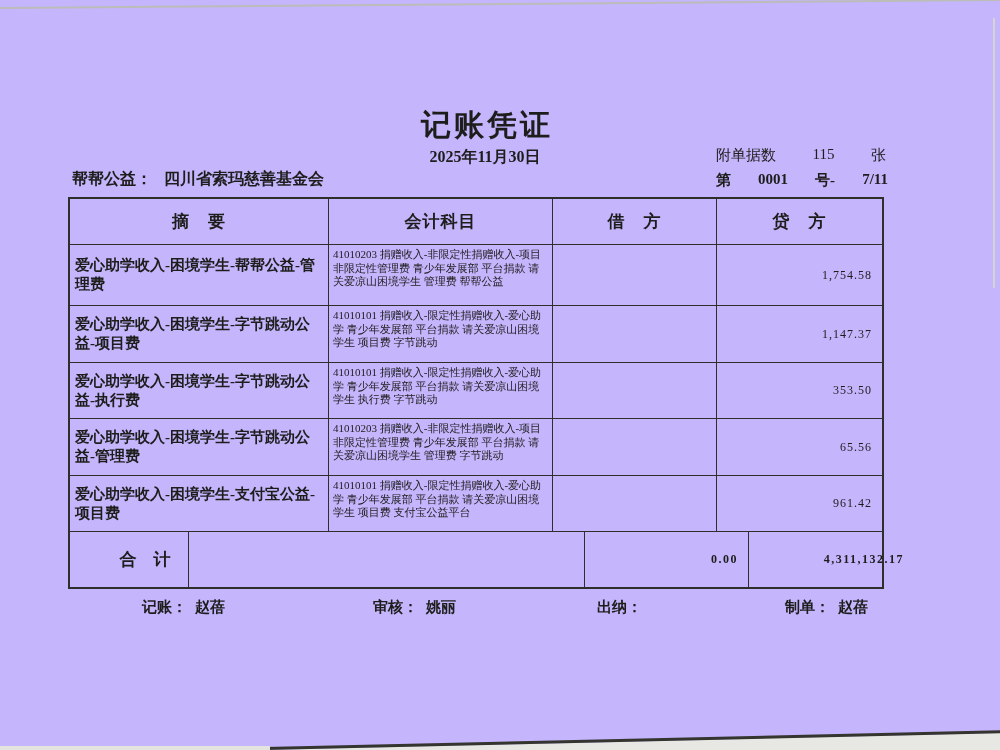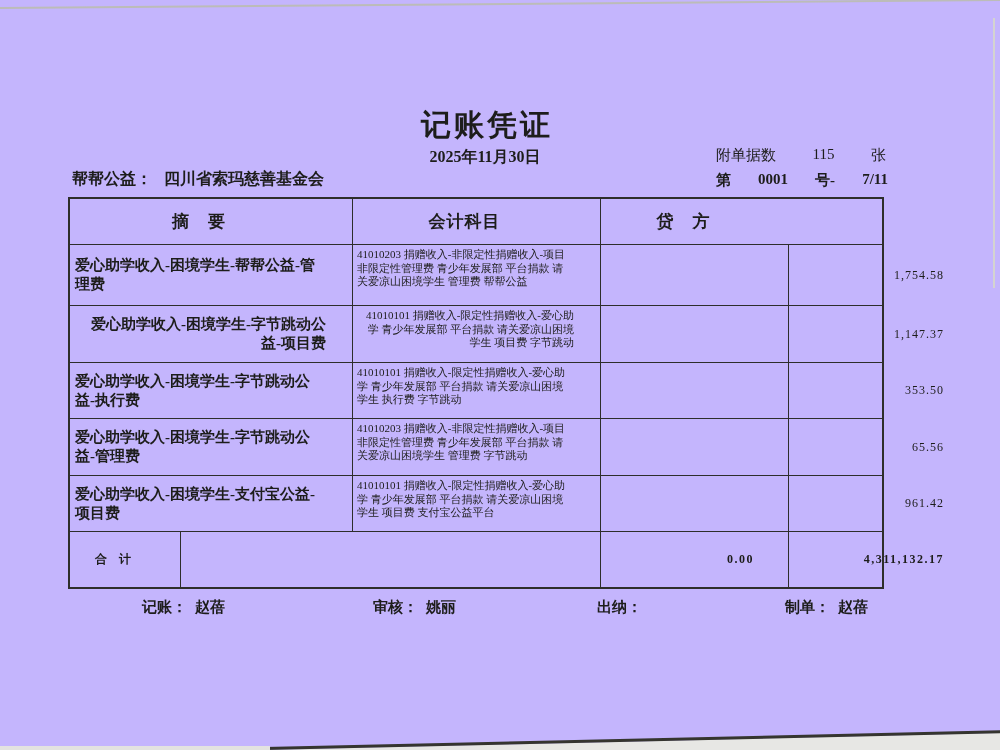--- a/index.html
+++ b/index.html
@@ -57,21 +57,21 @@
     position: absolute; top: 171px; left: 716px; width: 172px;
     display: flex; justify-content: space-between;
     font-size: 15px; font-weight: bold;
   }
 
   
   .vtable {
     position: absolute; left: 68px; top: 197px; width: 816px;
     border: 2px solid #2e2e2b; background: transparent;
   }
-  .trow { display: flex; width: 100%; gap: 24px; }
+  .trow { display: flex; width: 100%; }
   .trow + .trow { border-top: 1.5px solid #2e2e2b; }
   .cell { flex: none; display: flex; overflow: hidden; }
   .cell + .cell { border-left: 1.5px solid #2e2e2b; }
 
   .c-summary { width: 258px; }
   .c-account { width: 224px; }
   .c-debit   { width: 164px; }
   .c-credit  { width: 166px; }
 
   .hrow { height: 45px; }
@@ -87,29 +87,29 @@
   .drow .c-account {
     align-items: flex-start; padding: 3px 2px 2px 4px;
     font-size: 11px; line-height: 13.5px; word-break: break-all;
   }
   .amount {
     align-items: center; justify-content: flex-end;
     padding-right: 10px; font-size: 12px; letter-spacing: 1px;
   }
 
   .r1 { height: 61px; }
-  .r2 { height: 57px; text-align: right; }
+  .r2 { height: 57px; }
   .r3 { height: 56px; }
   .r4 { height: 57px; }
   .r5 { height: 56px; }
 
   .total-row { height: 56px; }
   .t-label {
     width: 86px; align-items: center; justify-content: center;
-    font-size: 12px; font-weight: bold;
+    font-size: 17px; font-weight: bold; margin-left: 32px;
   }
   .t-blank { width: 396px; }
   .total-row .amount { font-weight: bold; letter-spacing: 1.5px; }
 
   
   .sign { position: absolute; top: 598px; font-size: 15px; font-weight: bold; margin-left: 37px; }
   .sign .sig-value { margin-left: 8px; }
   .sign-book   { left: 105px; }
   .sign-review { left: 336px; }
   .sign-cash   { left: 560px; }
@@ -144,20 +144,21 @@
     <span>0001</span>
     <span>号-</span>
     <span>7/11</span>
   </div>
 
   <div class="vtable">
 
     <div class="trow hrow">
       <div class="cell c-summary">摘　要</div>
       <div class="cell c-account">会计科目</div>
+      <div class="cell c-debit">借　方</div>
       <div class="cell c-credit">贷　方</div>
     </div>
 
     <div class="trow drow r1">
       <div class="cell c-summary">爱心助学收入-困境学生-帮帮公益-管理费</div>
       <div class="cell c-account">41010203 捐赠收入-非限定性捐赠收入-项目非限定性管理费 青少年发展部 平台捐款 请关爱凉山困境学生 管理费 帮帮公益</div>
       <div class="cell c-debit amount"></div>
       <div class="cell c-credit amount">1,754.58</div>
     </div>
 

